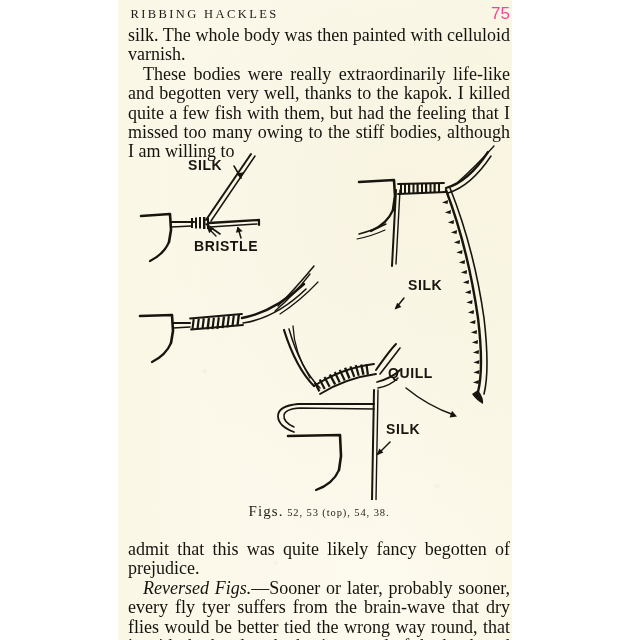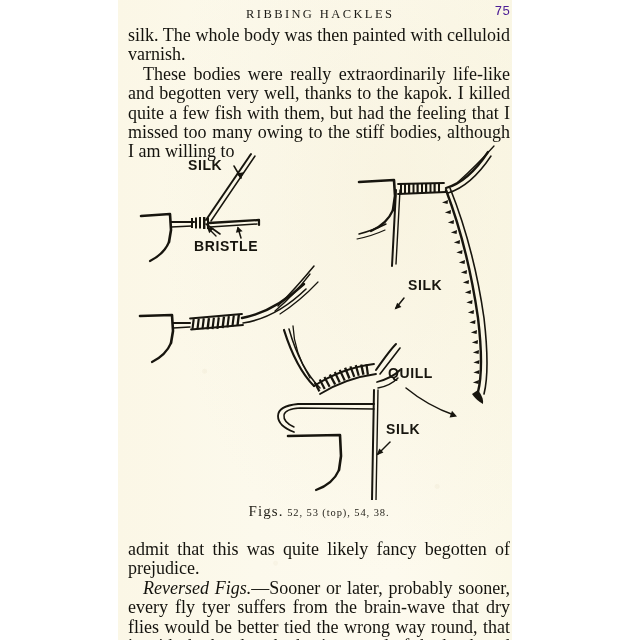--- a/index.html
+++ b/index.html
@@ -50,34 +50,33 @@
     position: absolute;
     left: 0;
     top: 7px;
     width: 382px;
     height: 18px;
   }
   .runhead-title {
     position: absolute;
     left: 0;
     right: 0;
-    text-align: center;
     font-size: 12.5px;
     letter-spacing: 2.4px;
     color: #1b1a16;
     font-family: "Liberation Serif", serif;
     text-indent: 2.4px;
   }
   .runhead-folio {
     position: absolute;
     right: 0;
     top: -3px;
-    font-size: 13px;
-    color: #4c1d95;
-    font-family: Liberation Mono, monospace;
+    font-size: 17px;
+    color: #ec4899;
+    font-family: Liberation Sans, sans-serif;
   }
 
   
   .bodytext {
     position: absolute;
     left: 0;
     width: 382px;
     font-size: 18px;
     line-height: 19.4px;
     color: #14130e;

